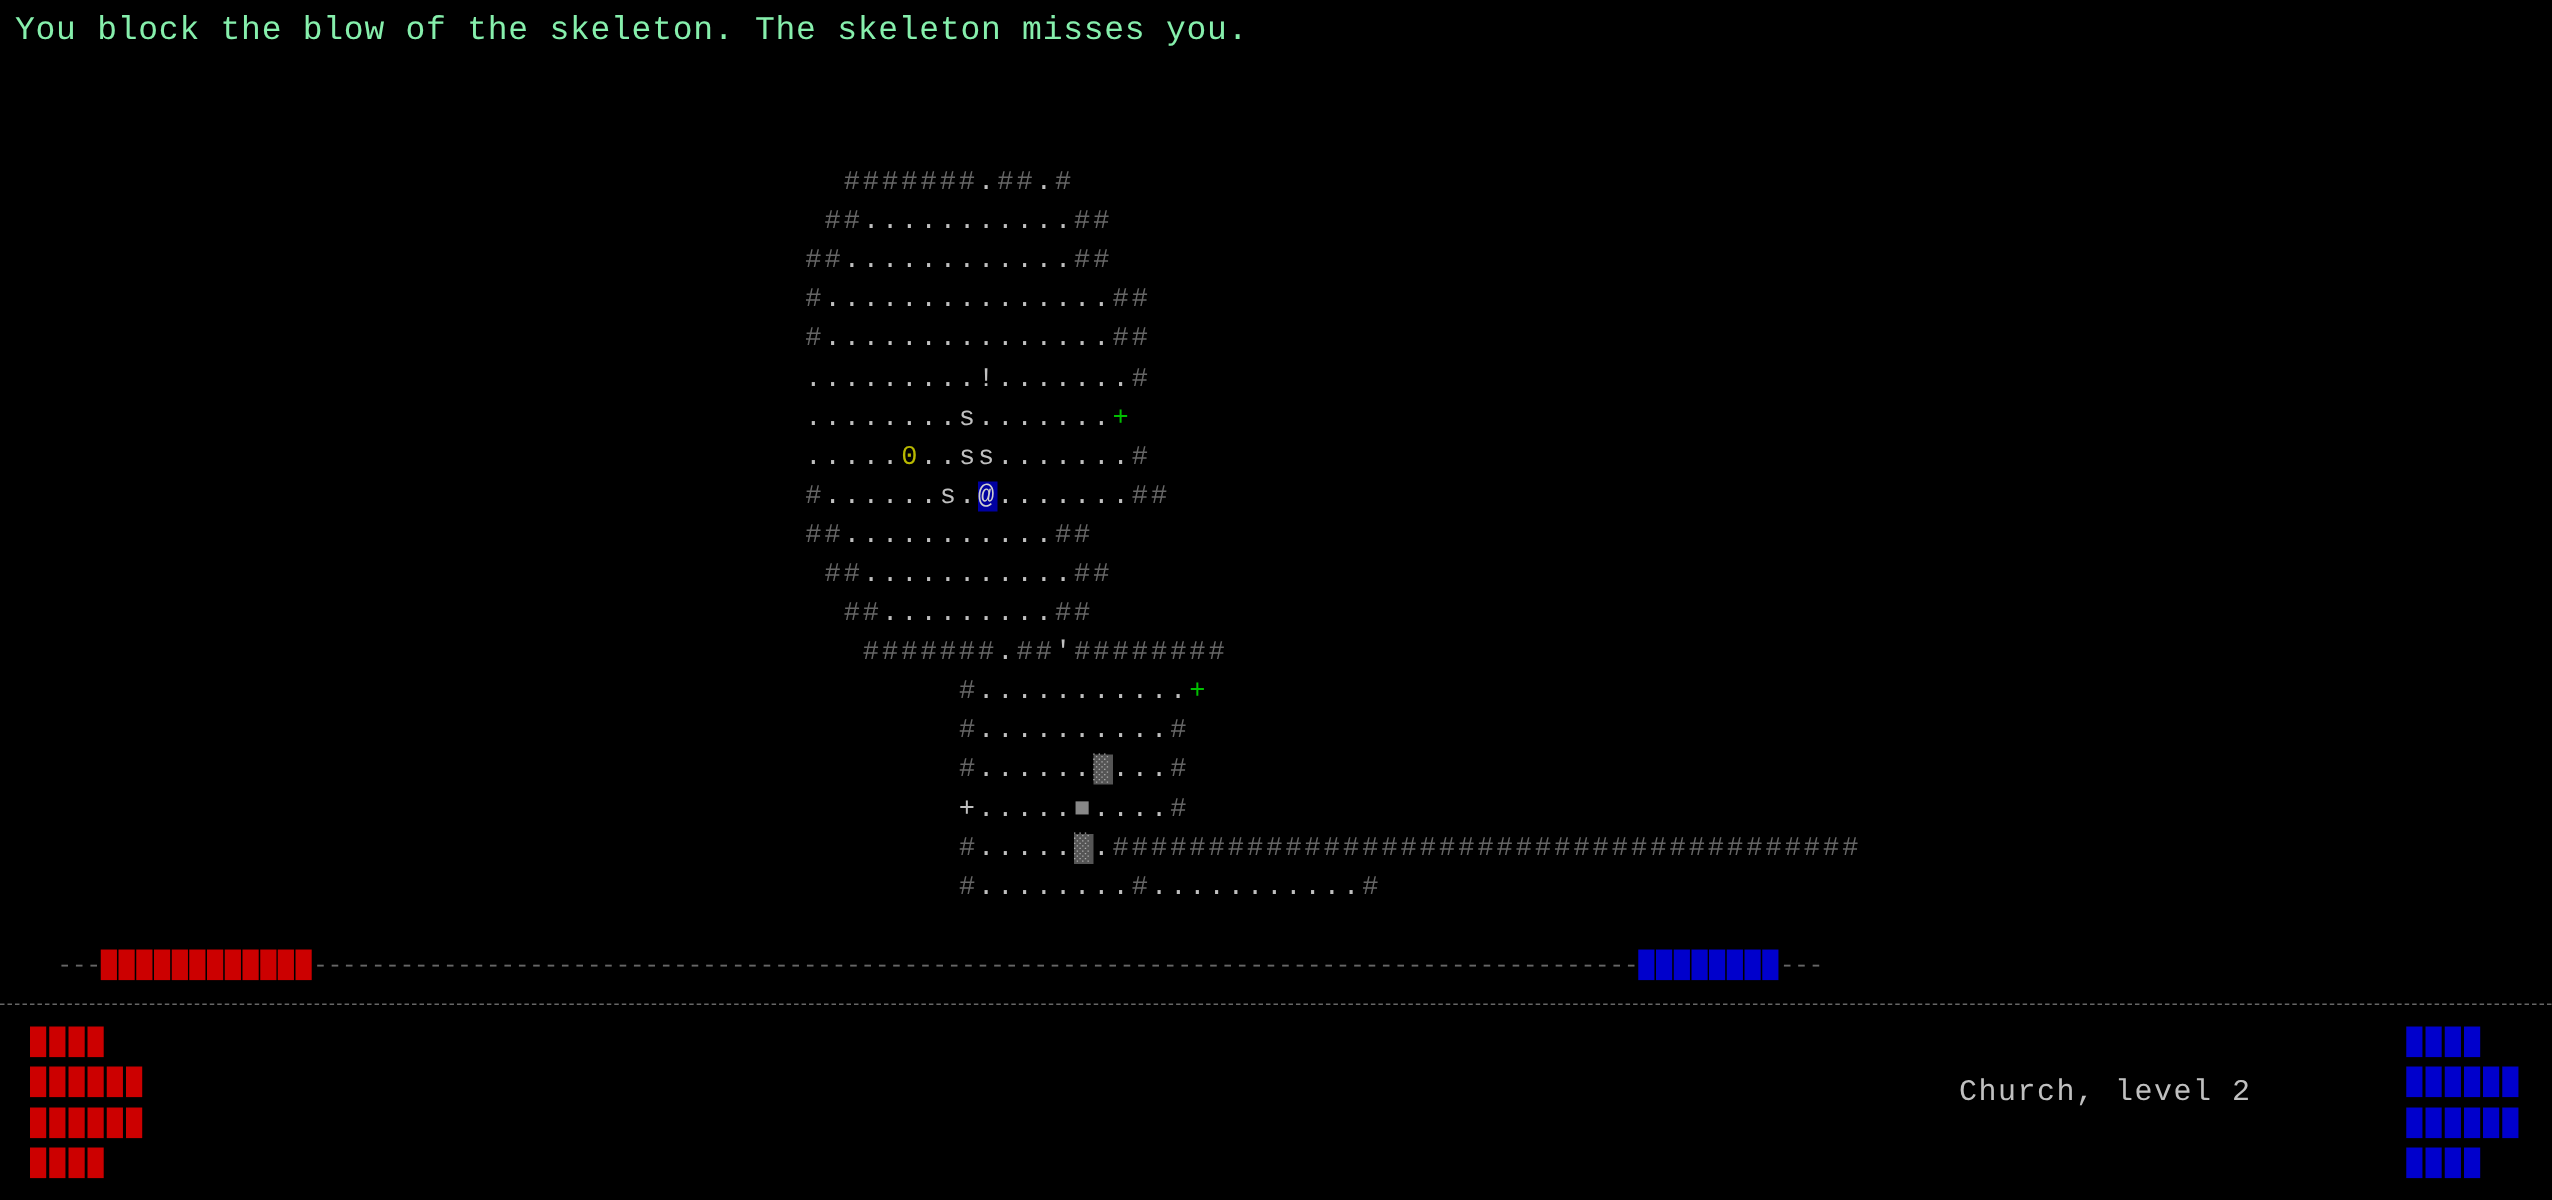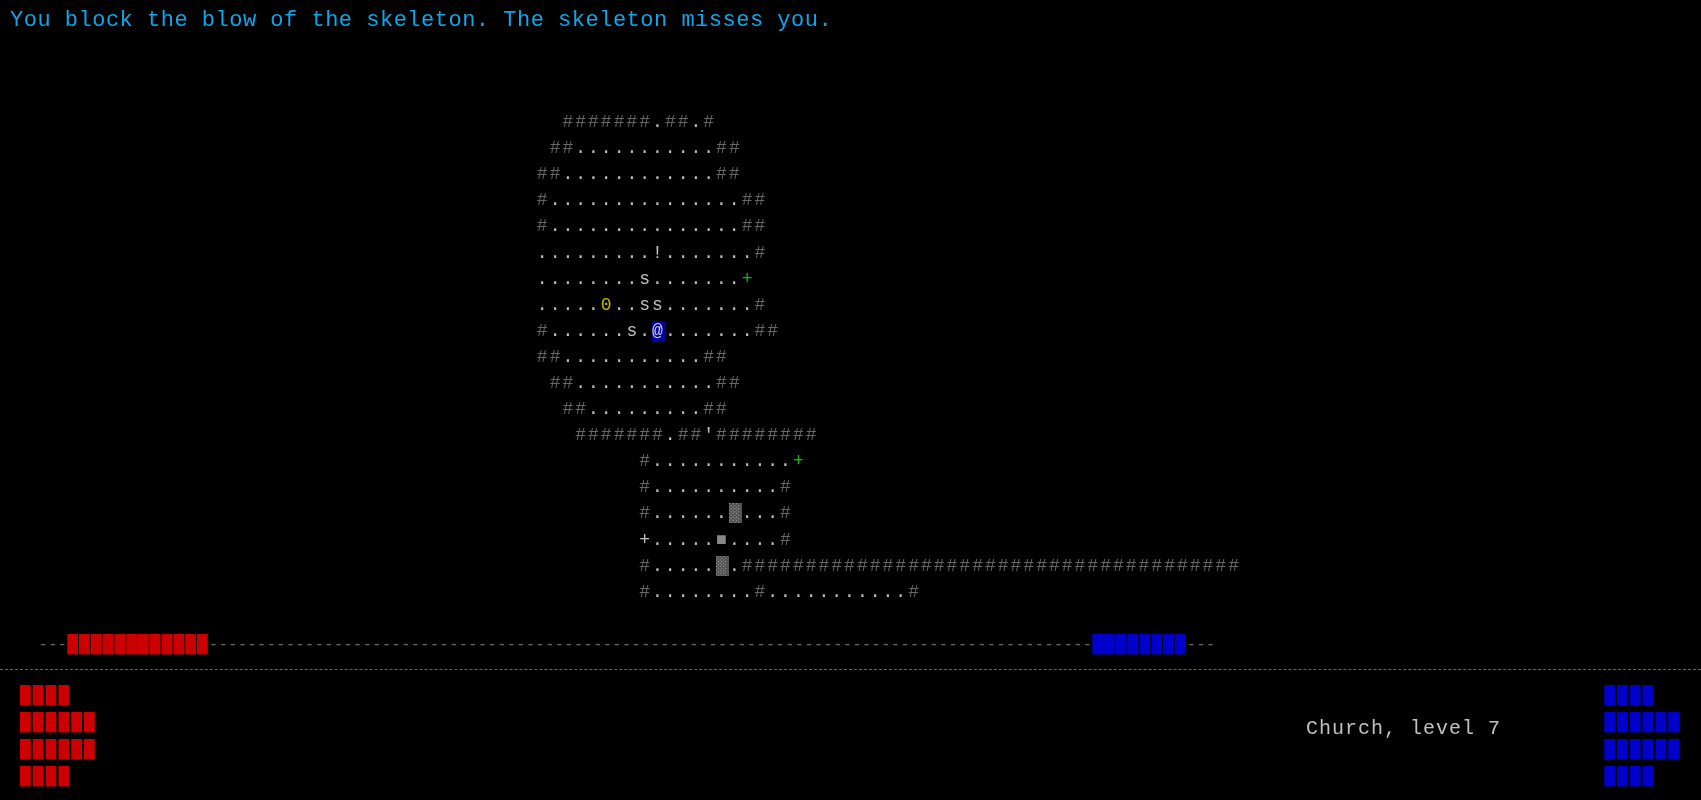--- a/index.html
+++ b/index.html
@@ -17,21 +17,21 @@
       background: #000;
       position: relative;
     }
     #message-bar {
       position: absolute;
       top: 0;
       left: 0;
       width: 100%;
       padding: 8px 10px;
       font-size: 22px;
-      color: #0ea5e9;
+      color: #86efac;
       letter-spacing: 0.5px;
     }
     #map-area {
       position: absolute;
       top: 60px;
       left: 0;
       width: 100%;
       height: 620px;
       display: flex;
       align-items: center;
@@ -140,21 +140,21 @@
   <div id="status-left">
     <div class="hp-bar-red">
       <div>████</div>
       <div>██████</div>
       <div>██████</div>
       <div>████</div>
     </div>
   </div>
 
   <div id="location-label">
-    <span>Church, level 7</span>
+    <span>Church, level 2</span>
   </div>
 
   <div id="status-right">
     <div class="hp-bar-blue">
       <div>████</div>
       <div>██████</div>
       <div>██████</div>
       <div>████</div>
     </div>
   </div>

